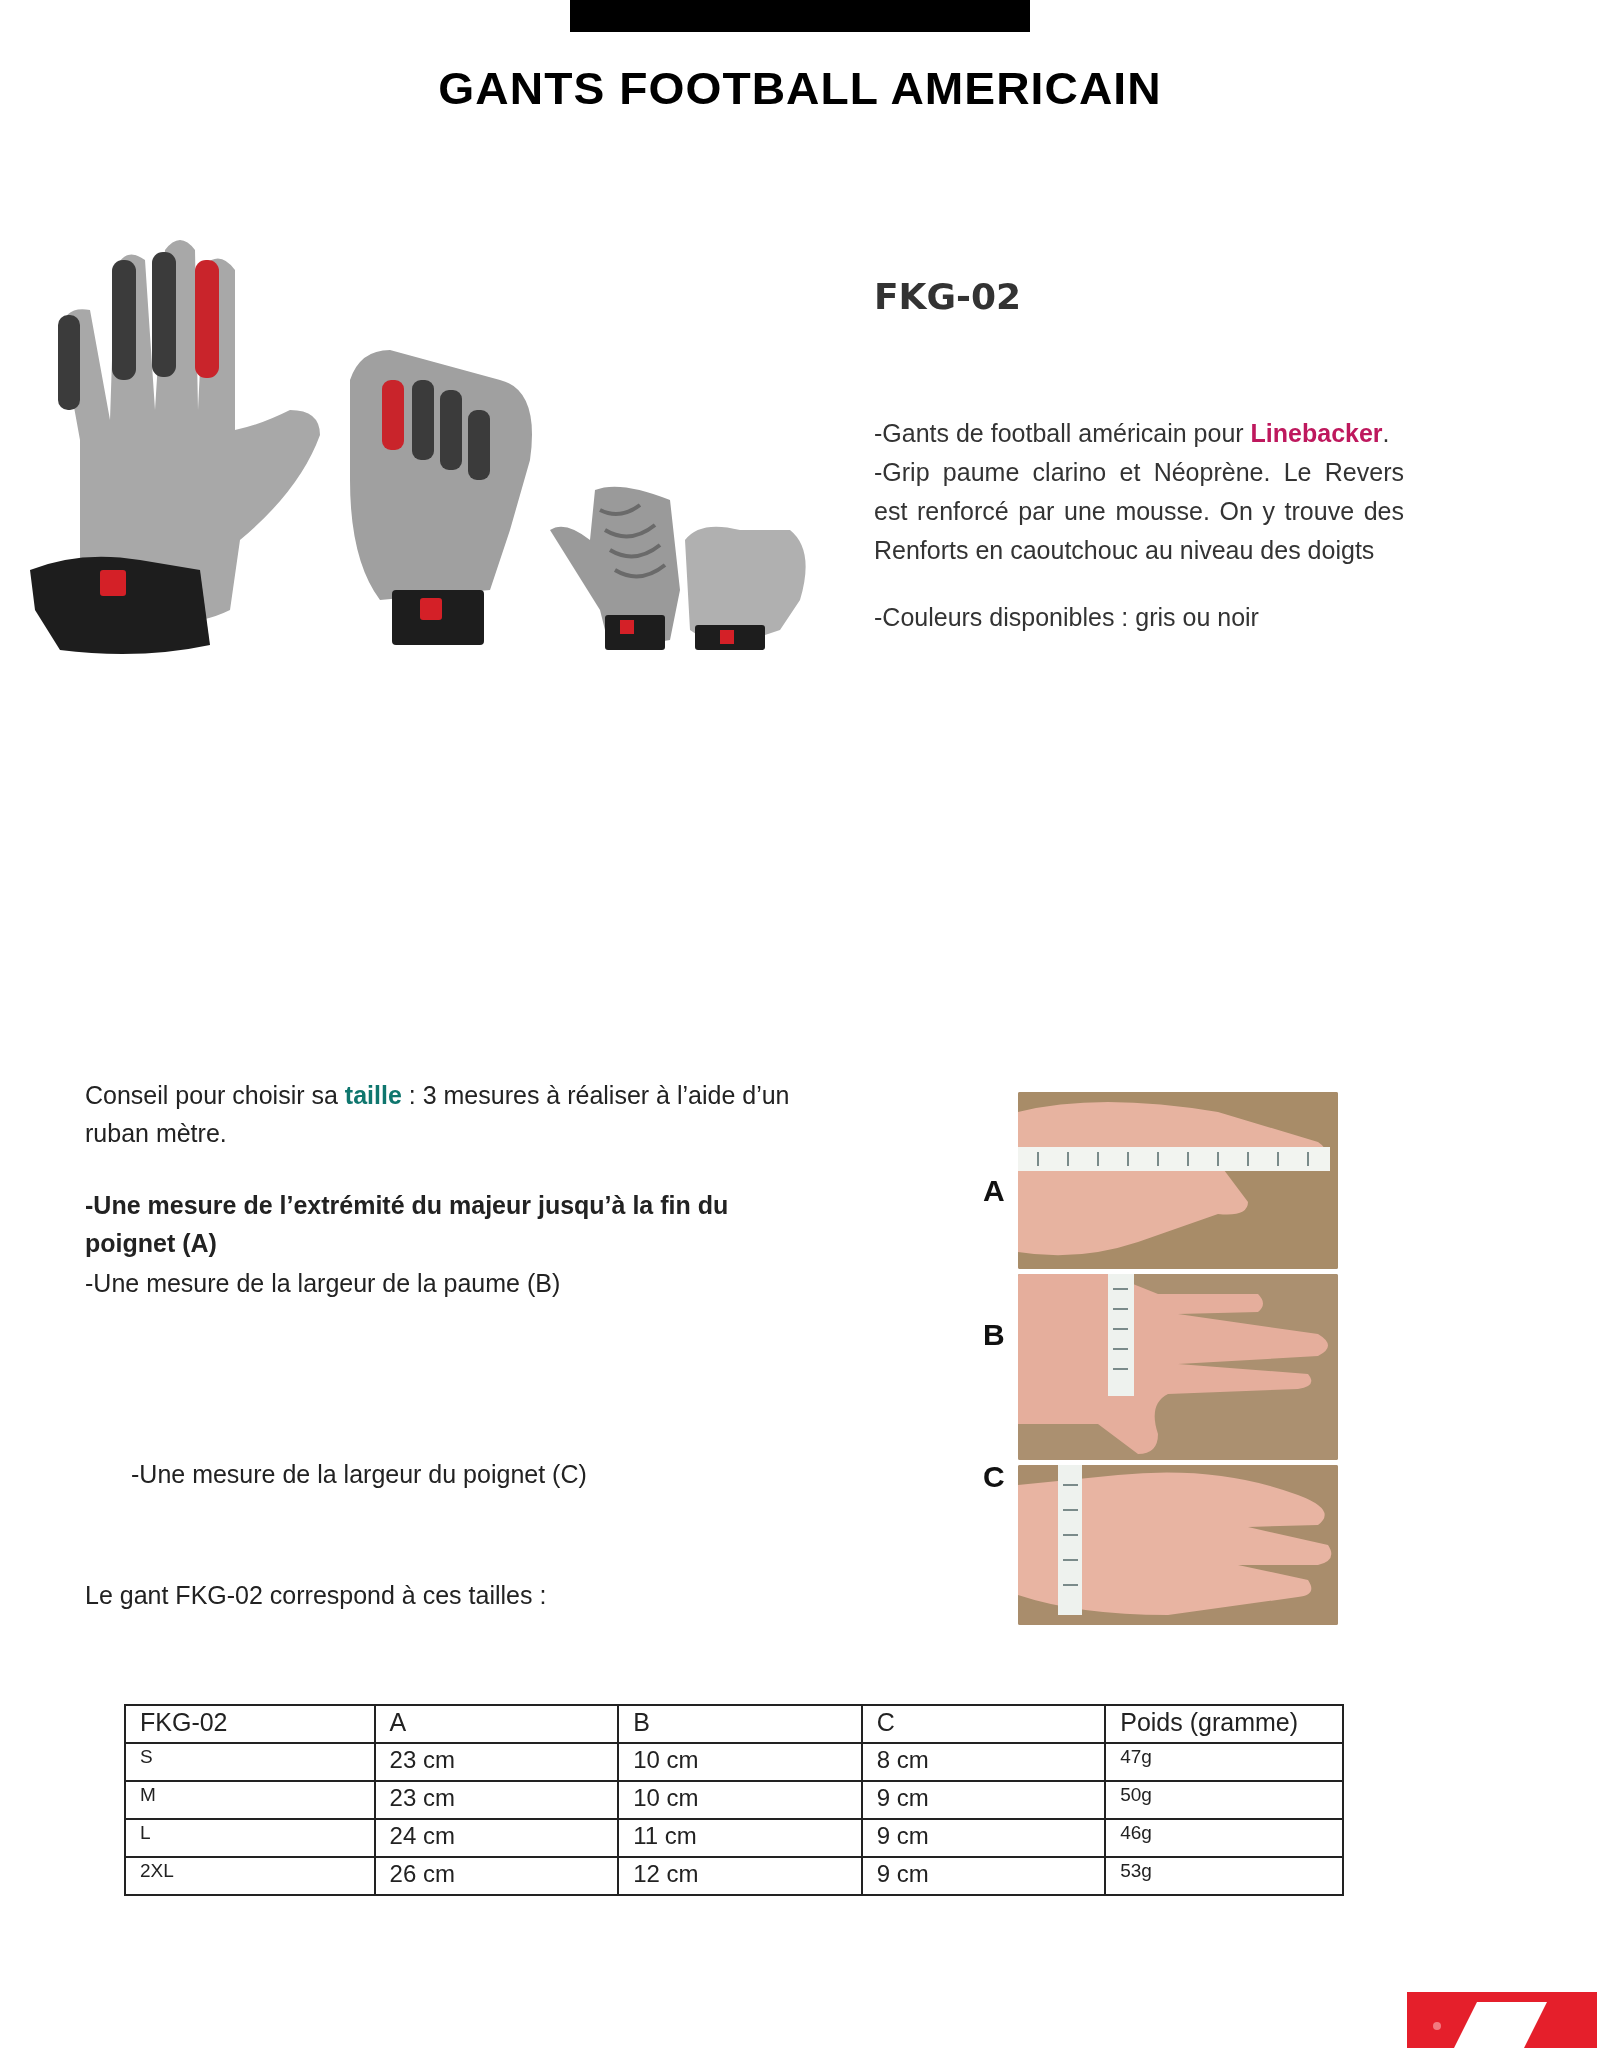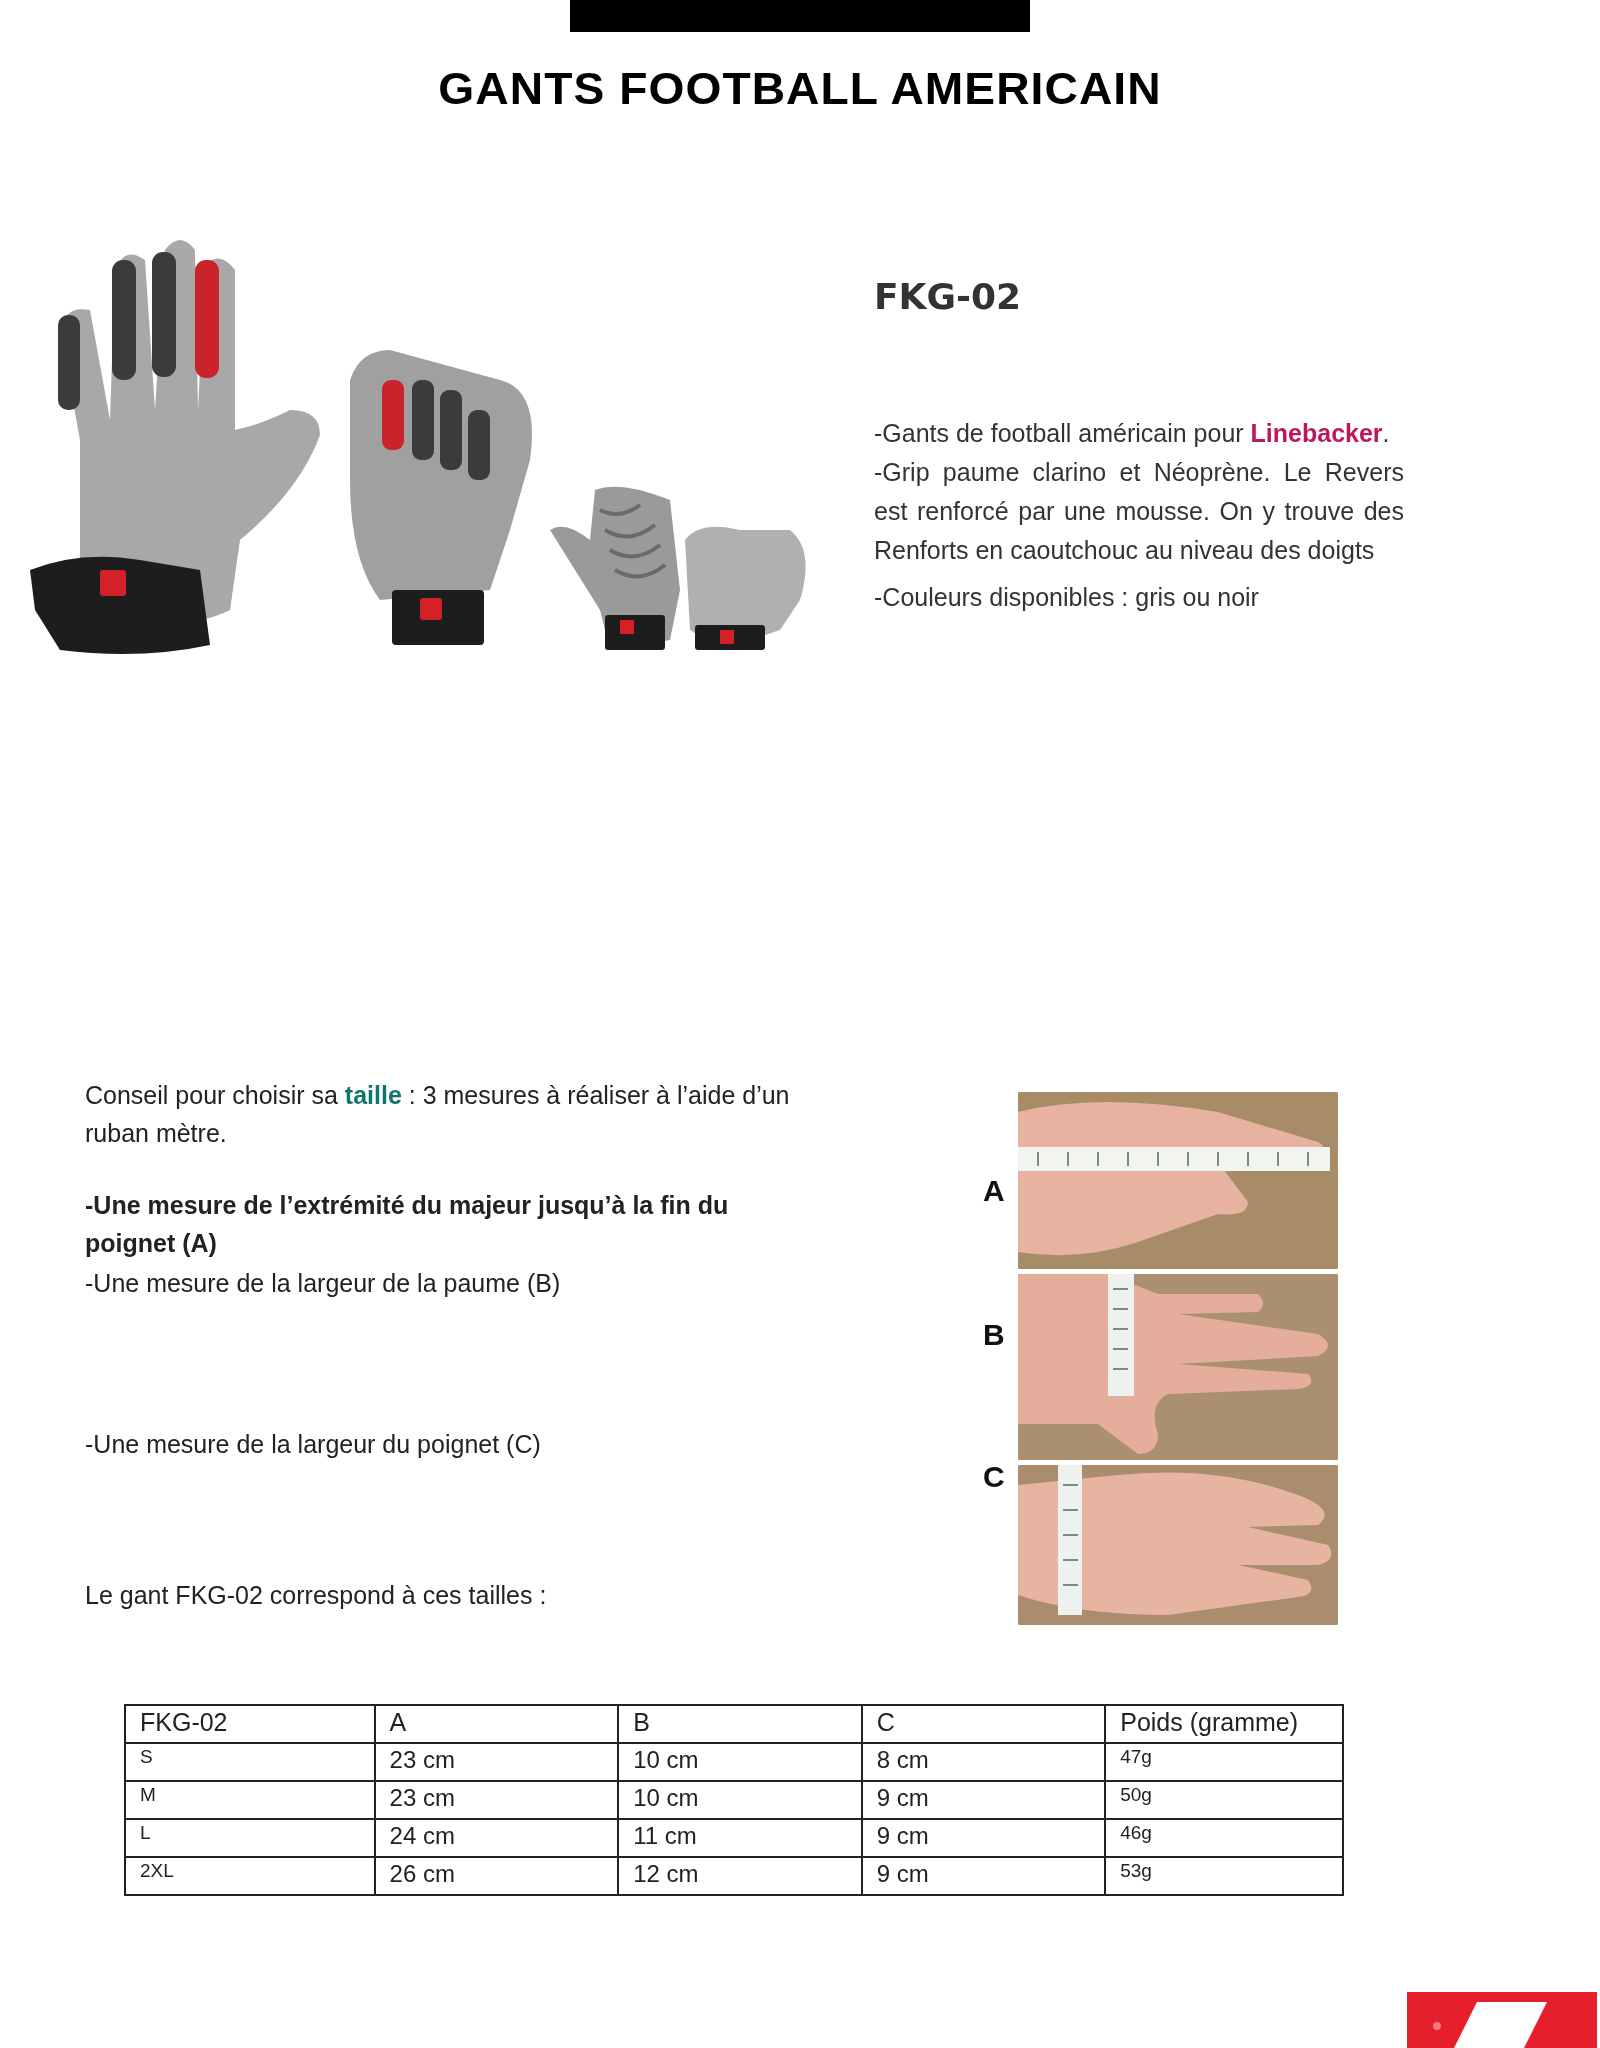--- a/index.html
+++ b/index.html
@@ -15,21 +15,21 @@
       font-family: "Liberation Sans", sans-serif; font-weight: 900;
       font-size: 44px; letter-spacing: 1px; color: #000;
       transform: scaleX(1.05);
     }
     .product-code { left: 874px; top: 276px; font-size: 36px; font-weight: bold; color: #333; font-family: "DejaVu Sans", sans-serif; }
     .desc {
       left: 874px; top: 414px; width: 530px; font-size: 25px; line-height: 39px;
       color: #333; text-align: justify; font-family: "Liberation Sans", sans-serif;
     }
     .desc p { margin: 0; }
-    .desc .gap { margin-top: 8px; }
+    .desc .gap { margin-top: 28px; }
     .desc b { color: #be185d; }
 
     .advice { left: 85px; width: 720px; font-size: 25px; line-height: 38px; color: #222; }
     .advice b { color: #0f766e; }
 
     .letter { font-size: 30px; font-weight: bold; color: #111; left: 983px; }
 
     .photo { left: 1018px; width: 320px; border-radius: 2px; overflow: hidden; background: #a98d6a; }
 
     table.sizes {
@@ -94,21 +94,21 @@
   <p><span>-Gants de football américain pour </span><b>Linebacker</b><span>.</span></p>
   <p>-Grip paume clarino et Néoprène. Le Revers est renforcé par une mousse. On y trouve des Renforts en caoutchouc au niveau des doigts</p>
   <p class="gap">-Couleurs disponibles : gris ou noir</p>
 </div>
 
 <div class="abs advice" style="top:1076px;">
   <span>Conseil pour choisir sa </span><b>taille</b><span> : 3 mesures à réaliser à l’aide d’un ruban mètre.</span>
 </div>
 <div class="abs advice" style="top:1186px;width:680px;font-weight:bold;">-Une mesure de l’extrémité du majeur jusqu’à la fin du poignet (A)</div>
 <div class="abs advice" style="top:1264px;">-Une mesure de la largeur de la paume (B)</div>
-<div class="abs advice" style="top:1425px;">-Une mesure de la largeur du poignet (C)</div>
+<div class="abs advice" style="top:1455px;margin-left:46px;">-Une mesure de la largeur du poignet (C)</div>
 <div class="abs advice" style="top:1576px;">Le gant FKG-02 correspond à ces tailles :</div>
 
 <div class="abs letter" style="top:1174px;">A</div>
 <div class="abs letter" style="top:1318px;">B</div>
 <div class="abs letter" style="top:1460px;">C</div>
 
 <div class="abs photo" style="top:1092px;height:177px;">
   <svg width="320" height="177" viewBox="0 0 320 177">
     <rect width="320" height="177" fill="#a88c68"></rect>
     <path d="M0 20 Q80 0 200 20 L300 50 Q315 60 300 72 L200 70 L230 110 Q230 125 200 122 L120 150 Q60 170 0 160 Z" fill="#e7b3a0"></path>

